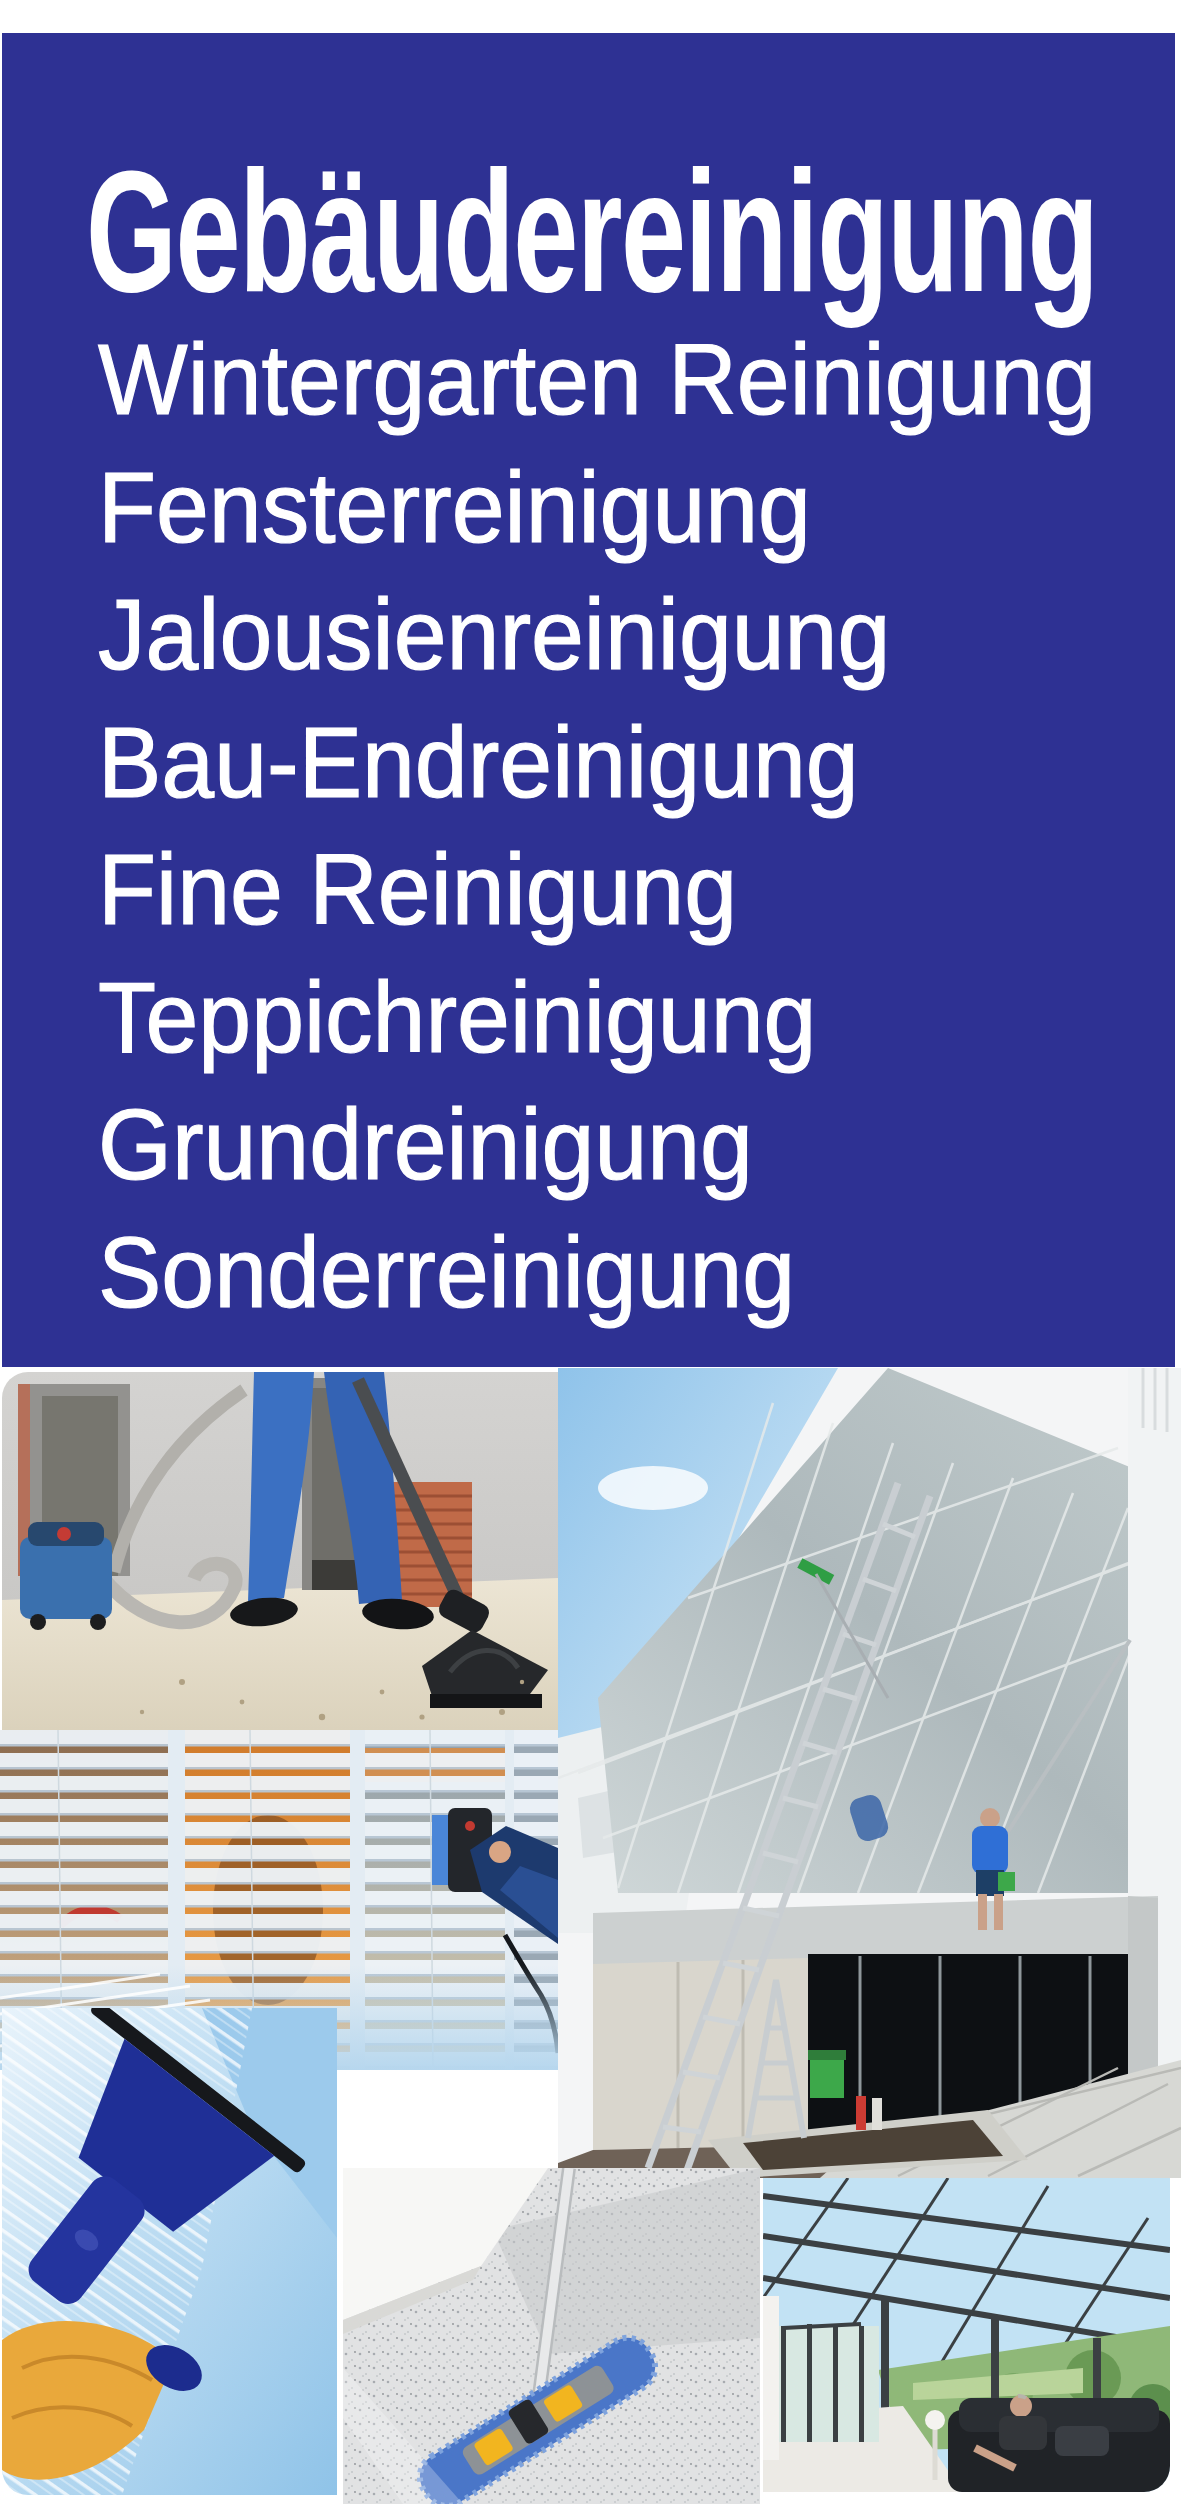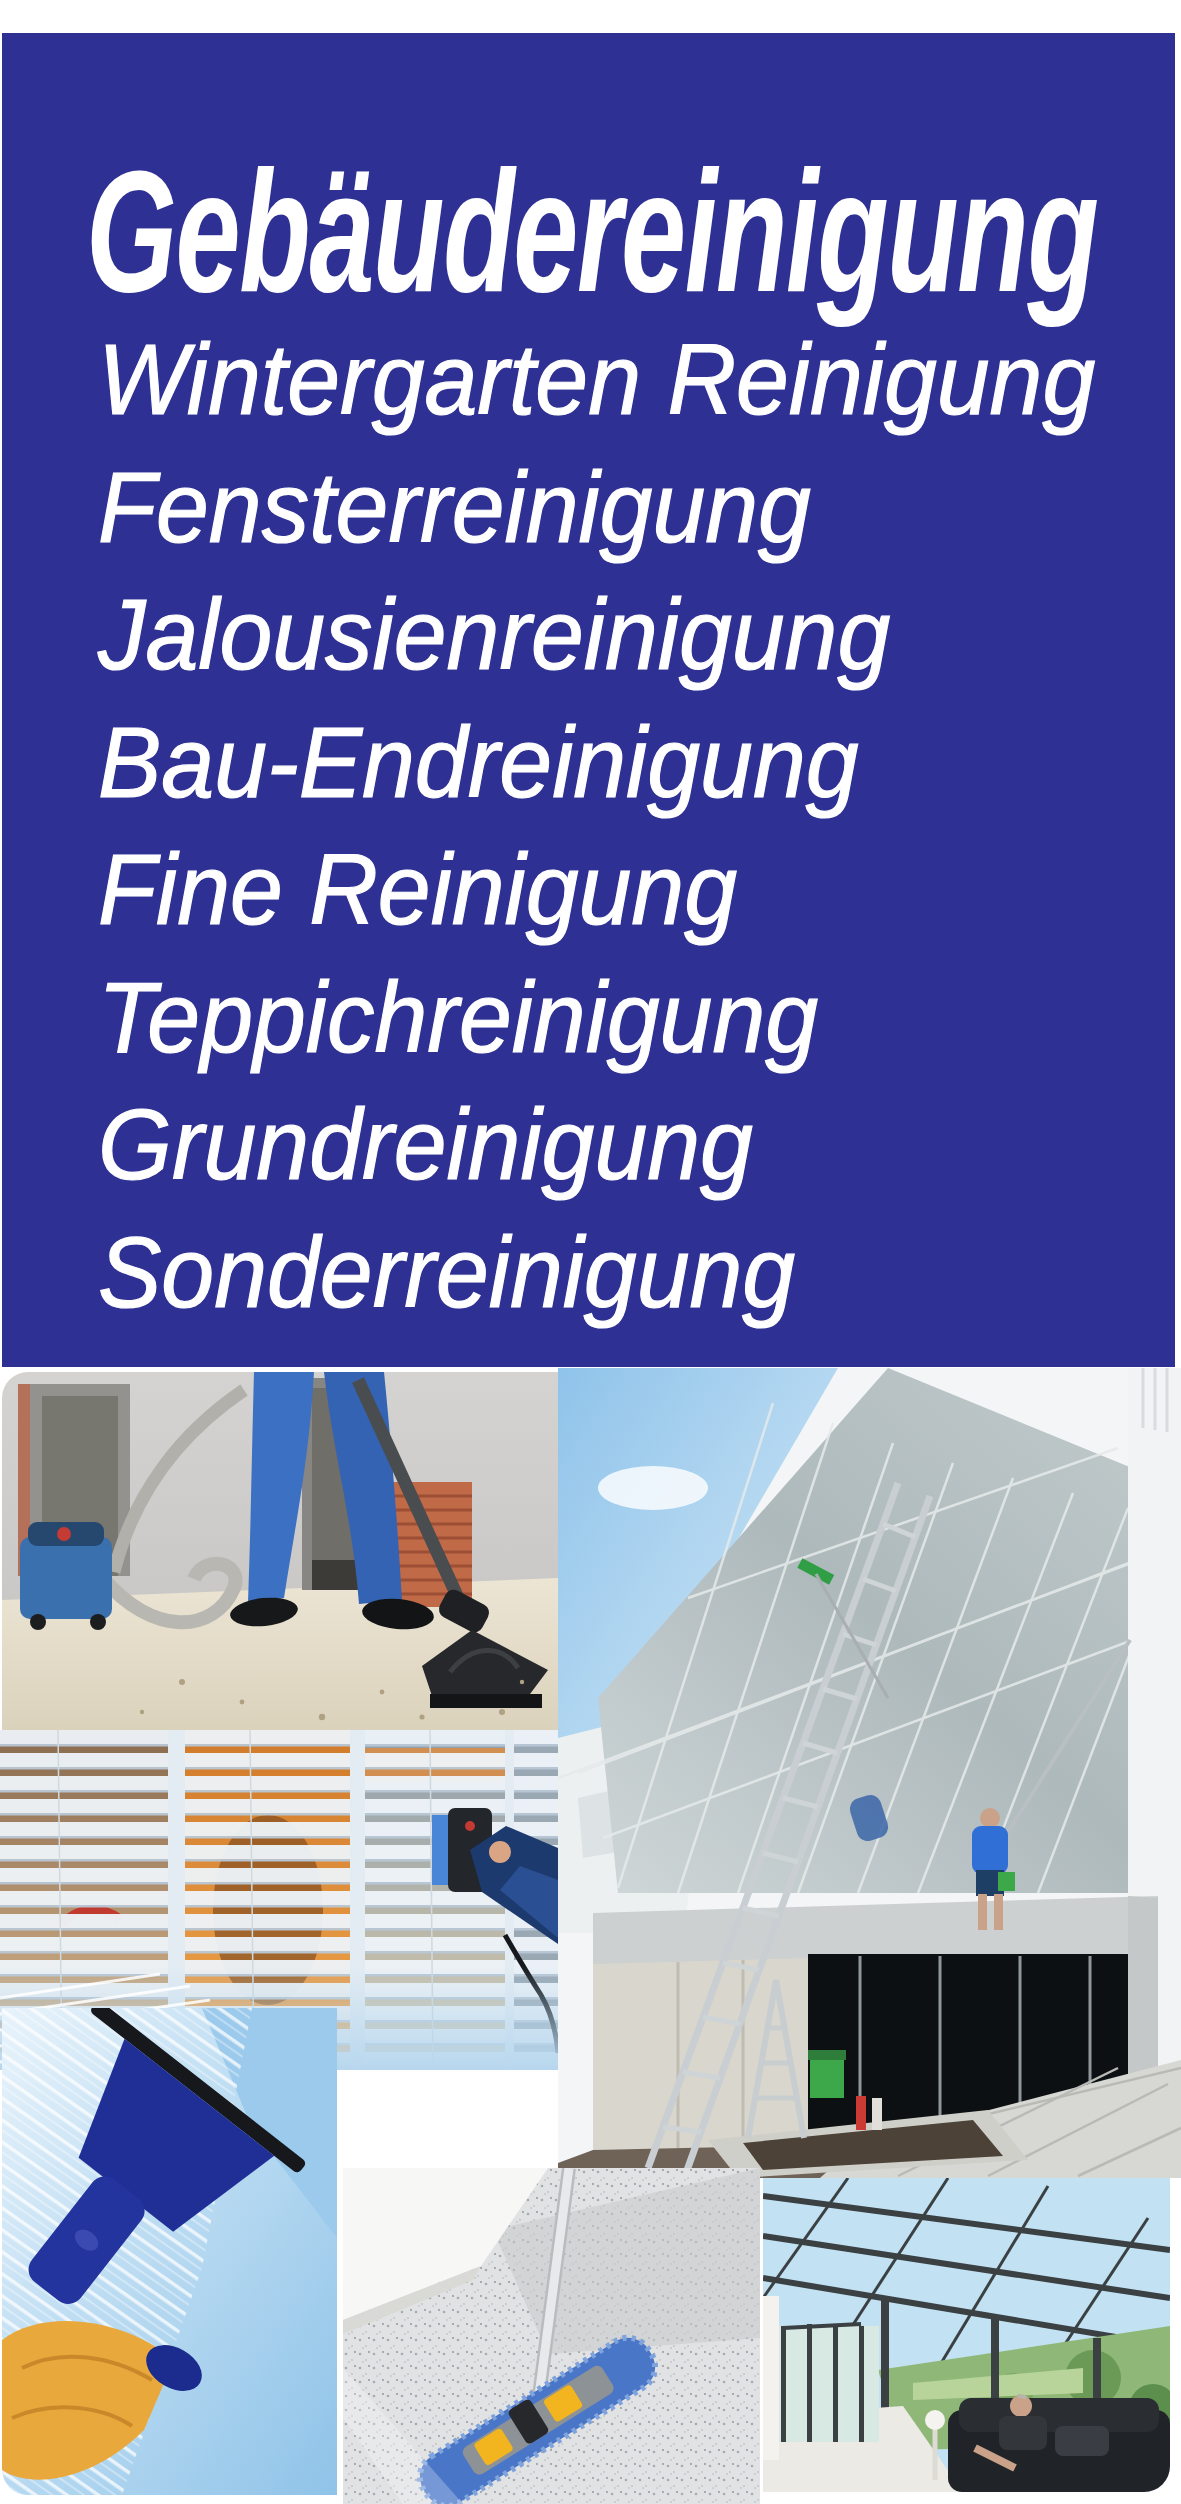--- a/index.html
+++ b/index.html
@@ -1,17 +1,17 @@
 <!DOCTYPE html>
 <html><head>
 <meta charset="utf-8">
 <style>
   html,body{margin:0;padding:0;background:#ffffff;}
   .page{position:relative;width:1181px;height:2504px;background:#ffffff;overflow:hidden;
-        font-family:"Liberation Sans",sans-serif;font-style:italic;}
+        font-family:"Liberation Sans",sans-serif;}
   
   .banner{position:absolute;left:2px;top:33px;width:1173px;height:1334px;}
   .banner-title{position:absolute;left:84px;top:112px;font-size:172px;font-weight:700;
         line-height:1;color:#fff;white-space:nowrap;letter-spacing:-2px;
         transform:scaleX(.68);transform-origin:left top;}
   .service-list{position:absolute;left:96px;top:283px;}
   .service-item{height:127.5px;line-height:127.5px;font-size:100px;font-weight:400;
         color:#fff;white-space:nowrap;-webkit-text-stroke:1.2px #ffffff;
         transform:scaleX(.95);transform-origin:left top;}
   

